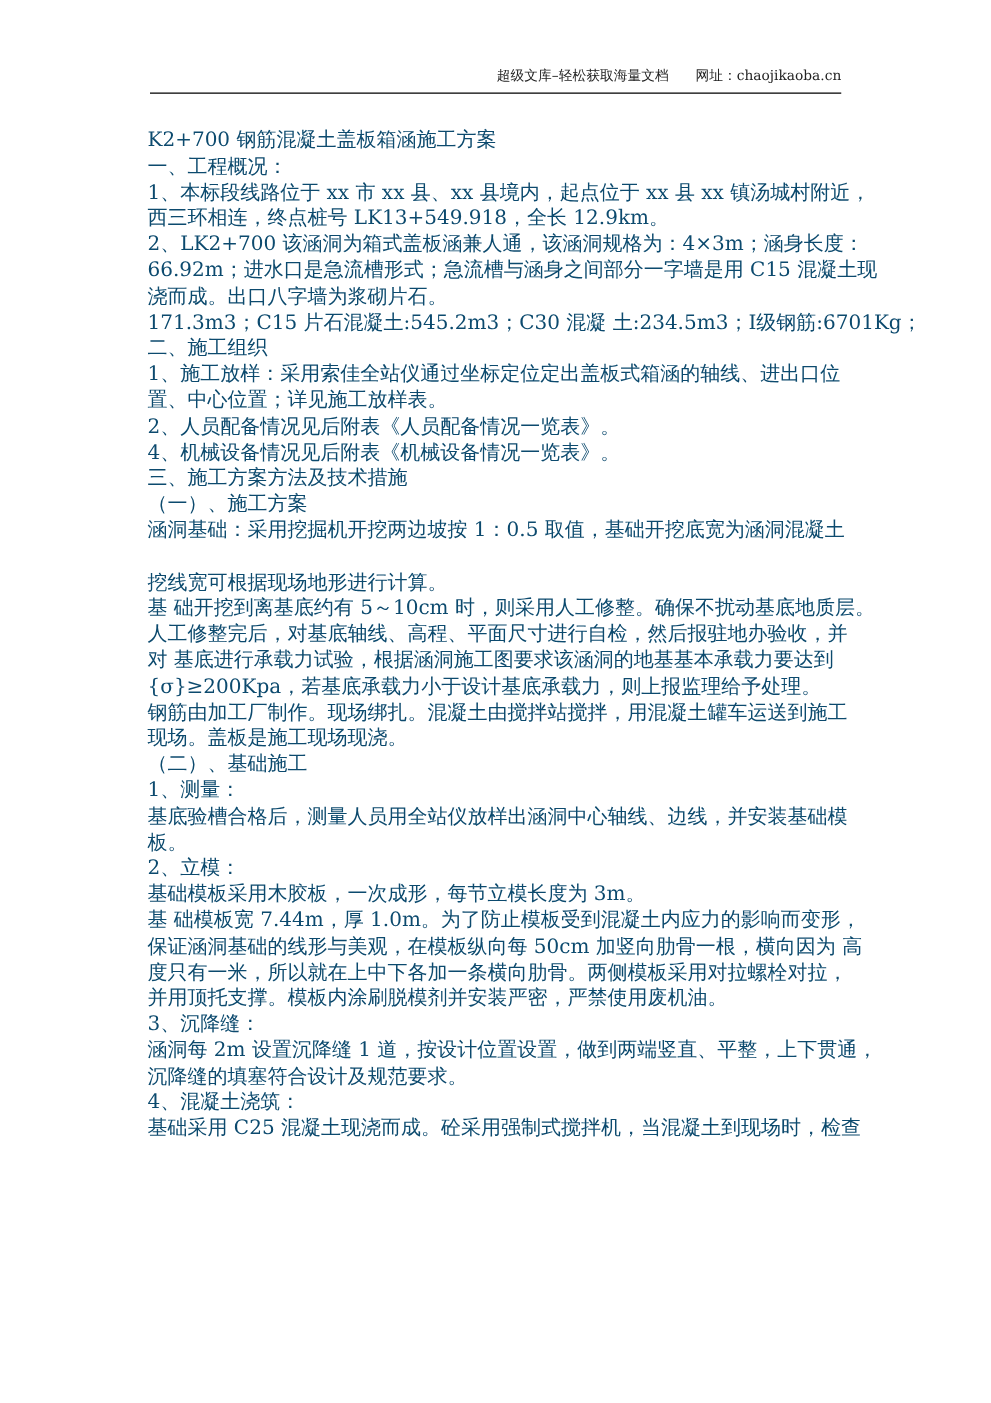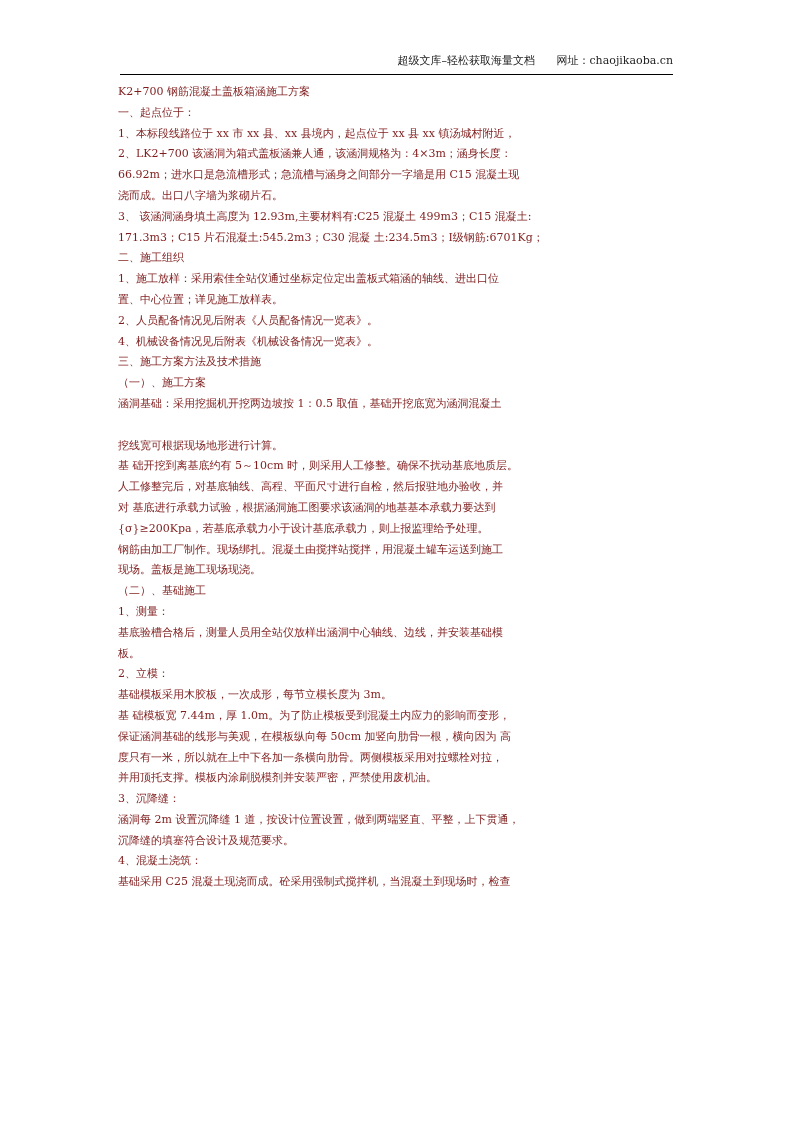--- a/index.html
+++ b/index.html
@@ -6,43 +6,43 @@
     body { width: 793px; height: 1122px; position: relative; overflow: hidden; }
     .page-header {
       position: absolute; left: 120px; top: 52px; width: 553px; height: 22px;
       border-bottom: 1px solid #000;
       font-family: "DejaVu Serif", "Liberation Serif", serif;
       font-size: 11px; color: #222;
       text-align: right; line-height: 18px;
     }
     .page-header .site { margin-right: 18px; padding-left: 46px; }
     .content {
-      position: absolute; left: 118px; top: 82px; width: 560px;
+      position: absolute; left: 118px; top: 102px; width: 560px;
       font-family: "DejaVu Serif", "Liberation Serif", serif;
-      font-size: 11px; line-height: 20.8px; color: #7f1d1d;
+      font-size: 16px; line-height: 20.8px; color: #0c4a6e;
     }
     .line { white-space: nowrap; height: 20.8px; }
     .blank { height: 20.8px; }
   </style>
 </head>
 <body>
 
 <div class="page-header">
   <span class="site">超级文库–轻松获取海量文档</span>
   <span>网址：chaojikaoba.cn</span>
 </div>
 
 <div class="content">
   <div class="line">K2+700 钢筋混凝土盖板箱涵施工方案</div>
-  <div class="line">一、起点位于：</div>
+  <div class="line">一、工程概况：</div>
   <div class="line">1、本标段线路位于 xx 市 xx 县、xx 县境内，起点位于 xx 县 xx 镇汤城村附近，</div>
+  <div class="line">西三环相连，终点桩号 LK13+549.918，全长 12.9km。</div>
   <div class="line">2、LK2+700 该涵洞为箱式盖板涵兼人通，该涵洞规格为：4×3m；涵身长度：</div>
   <div class="line">66.92m；进水口是急流槽形式；急流槽与涵身之间部分一字墙是用 C15 混凝土现</div>
   <div class="line">浇而成。出口八字墙为浆砌片石。</div>
-  <div class="line">3、 该涵洞涵身填土高度为 12.93m,主要材料有:C25 混凝土 499m3；C15 混凝土:</div>
   <div class="line">171.3m3；C15 片石混凝土:545.2m3；C30 混凝 土:234.5m3；Ⅰ级钢筋:6701Kg；</div>
   <div class="line">二、施工组织</div>
   <div class="line">1、施工放样：采用索佳全站仪通过坐标定位定出盖板式箱涵的轴线、进出口位</div>
   <div class="line">置、中心位置；详见施工放样表。</div>
   <div class="line">2、人员配备情况见后附表《人员配备情况一览表》。</div>
   <div class="line">4、机械设备情况见后附表《机械设备情况一览表》。</div>
   <div class="line">三、施工方案方法及技术措施</div>
   <div class="line">（一）、施工方案</div>
   <div class="line">涵洞基础：采用挖掘机开挖两边坡按 1：0.5 取值，基础开挖底宽为涵洞混凝土</div>
   <div class="blank"></div>

